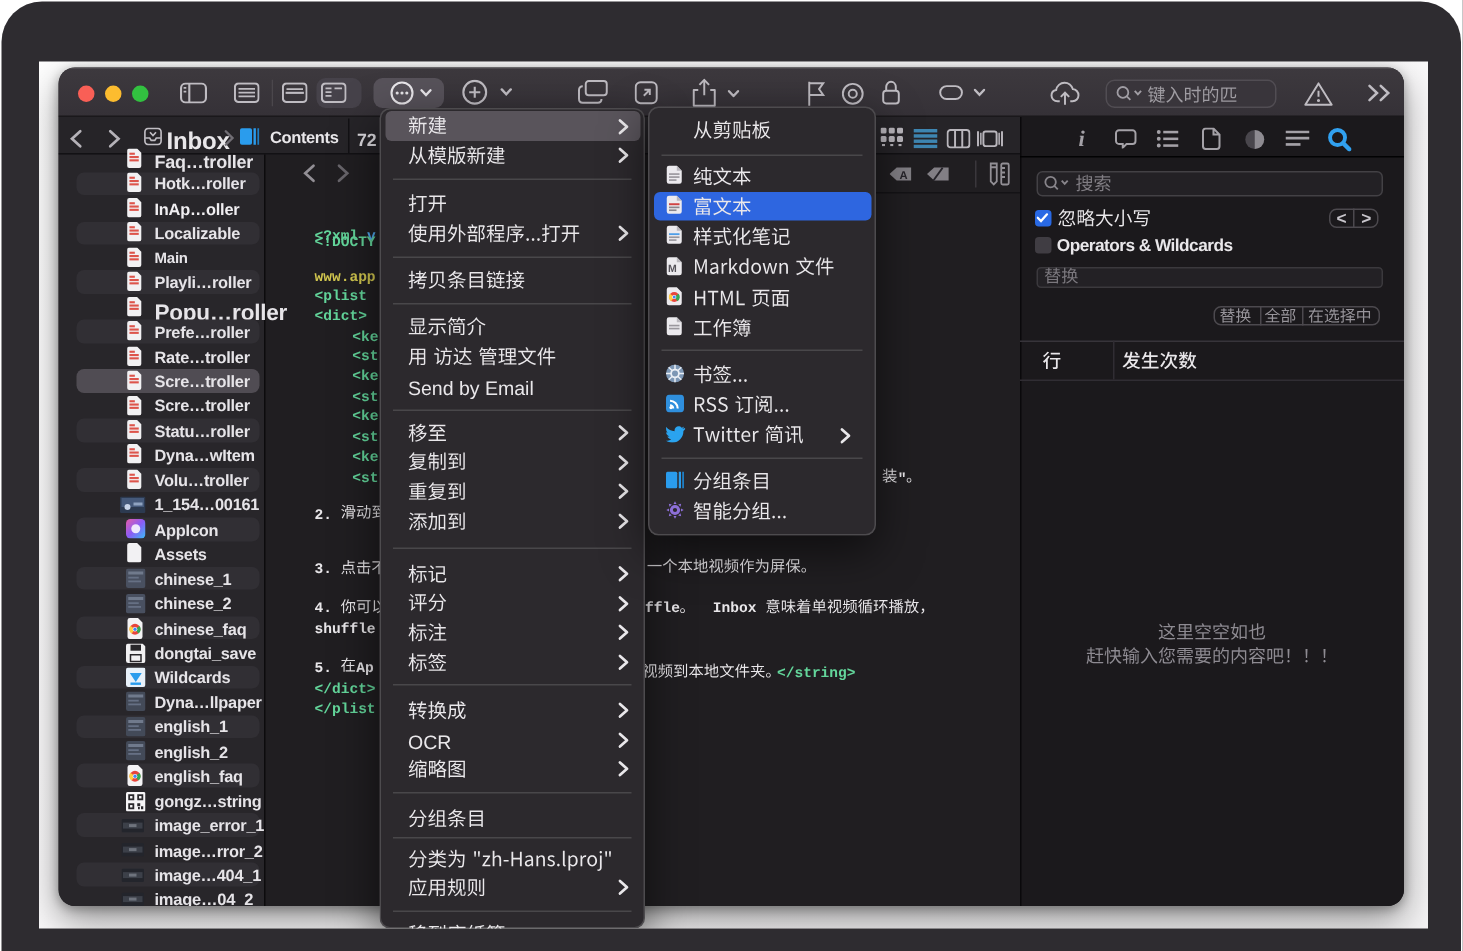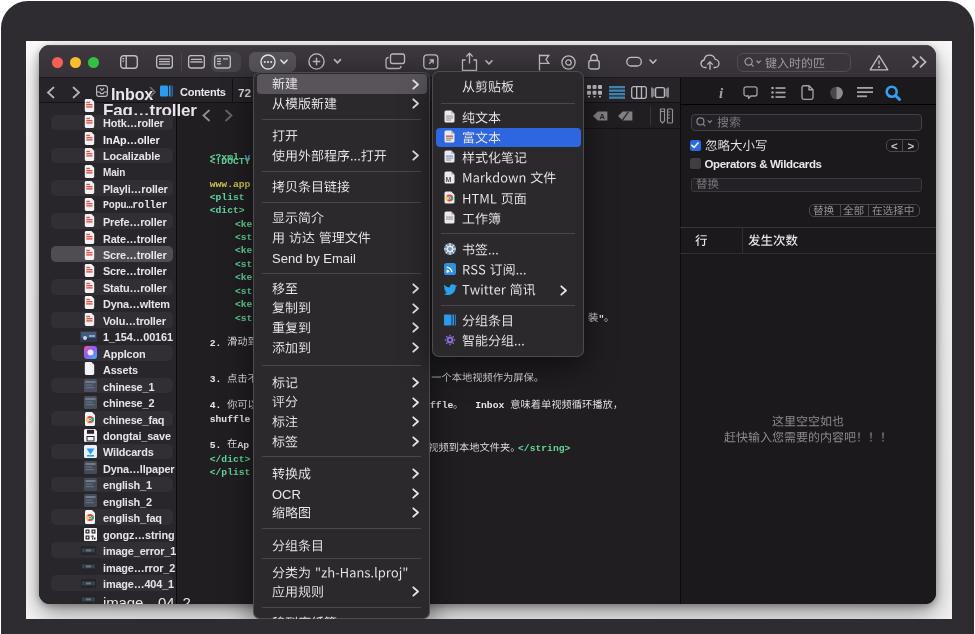--- a/index.html
+++ b/index.html
@@ -239,21 +239,21 @@
           </g>
         </svg>
         <svg style="position:absolute;left:45px;top:54.0px;" width="11" height="13" viewBox="0 0 11 13">
           <path d="M0.8 1.4 A1.4 1.4 0 0 1 2.2 0 L7.4 0 L10.2 2.8 L10.2 11.6 A1.4 1.4 0 0 1 8.8 13 L2.2 13 A1.4 1.4 0 0 1 0.8 11.6 Z" fill="#f2f1f3"></path>
           <g fill="#dd544b">
             <rect x="2.3" y="2.8" width="3.6" height="1.4"></rect>
             <rect x="2.3" y="5" width="6.2" height="1.4"></rect>
             <rect x="2.3" y="7.2" width="6.2" height="1.4"></rect>
           </g>
         </svg>
-        <div style="position:absolute;left:64px;top:55.9px;font-family:'Liberation Sans',sans-serif;font-size:17px;font-weight:700;letter-spacing:-0.15px;color:#e6e4e8;white-space:pre">Faq…troller</div>
+        <div style="position:absolute;left:64px;top:55.9px;font-family:'Liberation Sans',sans-serif;font-size:12px;font-weight:700;letter-spacing:-0.15px;color:#e6e4e8;white-space:pre">Faq…troller</div>
         <div style="position:absolute;left:11.5px;top:69.65px;width:122px;height:15.6px;background:#312f34;border-radius:5px"></div>
         <svg style="position:absolute;left:45px;top:70.45px;" width="11" height="13" viewBox="0 0 11 13">
           <path d="M0.8 1.4 A1.4 1.4 0 0 1 2.2 0 L7.4 0 L10.2 2.8 L10.2 11.6 A1.4 1.4 0 0 1 8.8 13 L2.2 13 A1.4 1.4 0 0 1 0.8 11.6 Z" fill="#f2f1f3"></path>
           <g fill="#dd544b">
             <rect x="2.3" y="2.8" width="3.6" height="1.4"></rect>
             <rect x="2.3" y="5" width="6.2" height="1.4"></rect>
             <rect x="2.3" y="7.2" width="6.2" height="1.4"></rect>
           </g>
         </svg>
         <div style="position:absolute;left:64px;top:72.4px;font-family:'Liberation Sans',sans-serif;font-size:10.9px;font-weight:700;letter-spacing:-0.15px;color:#e6e4e8;white-space:pre">Hotk…roller</div>
@@ -296,21 +296,21 @@
         </svg>
         <div style="position:absolute;left:64px;top:138.2px;font-family:'Liberation Sans',sans-serif;font-size:10.9px;font-weight:700;letter-spacing:-0.15px;color:#e6e4e8;white-space:pre">Playli…roller</div>
         <svg style="position:absolute;left:45px;top:152.7px;" width="11" height="13" viewBox="0 0 11 13">
           <path d="M0.8 1.4 A1.4 1.4 0 0 1 2.2 0 L7.4 0 L10.2 2.8 L10.2 11.6 A1.4 1.4 0 0 1 8.8 13 L2.2 13 A1.4 1.4 0 0 1 0.8 11.6 Z" fill="#f2f1f3"></path>
           <g fill="#dd544b">
             <rect x="2.3" y="2.8" width="3.6" height="1.4"></rect>
             <rect x="2.3" y="5" width="6.2" height="1.4"></rect>
             <rect x="2.3" y="7.2" width="6.2" height="1.4"></rect>
           </g>
         </svg>
-        <div style="position:absolute;left:64px;top:154.6px;font-family:Liberation Mono, monospace;font-size:10px;font-weight:700;letter-spacing:-0.15px;color:#e6e4e8;white-space:pre">Popu…roller</div>
+        <div style="position:absolute;left:64px;top:154.6px;font-family:Liberation Sans, sans-serif;font-size:15px;font-weight:700;letter-spacing:-0.15px;color:#e6e4e8;white-space:pre">Popu…roller</div>
         <div style="position:absolute;left:11.5px;top:168.34999999999997px;width:122px;height:15.6px;background:#312f34;border-radius:5px"></div>
         <svg style="position:absolute;left:45px;top:169.14999999999998px;" width="11" height="13" viewBox="0 0 11 13">
           <path d="M0.8 1.4 A1.4 1.4 0 0 1 2.2 0 L7.4 0 L10.2 2.8 L10.2 11.6 A1.4 1.4 0 0 1 8.8 13 L2.2 13 A1.4 1.4 0 0 1 0.8 11.6 Z" fill="#f2f1f3"></path>
           <g fill="#dd544b">
             <rect x="2.3" y="2.8" width="3.6" height="1.4"></rect>
             <rect x="2.3" y="5" width="6.2" height="1.4"></rect>
             <rect x="2.3" y="7.2" width="6.2" height="1.4"></rect>
           </g>
         </svg>
         <div style="position:absolute;left:64px;top:171.1px;font-family:'Liberation Sans',sans-serif;font-size:10.9px;font-weight:700;letter-spacing:-0.15px;color:#e6e4e8;white-space:pre">Prefe…roller</div>
@@ -503,21 +503,21 @@
           <rect width="15" height="9" rx="1" fill="#23252c"></rect>
           <rect x="1" y="2.4" width="13" height="4" fill="#3c4049"></rect>
           <rect x="5" y="3.4" width="5" height="2" fill="#6e737d"></rect>
         </svg>
         <div style="position:absolute;left:64px;top:533.0px;font-family:'Liberation Sans',sans-serif;font-size:10.9px;font-weight:700;letter-spacing:-0.15px;color:#e6e4e8;white-space:pre">image…404_1</div>
         <svg style="position:absolute;left:42px;top:550.0px;" width="15" height="9" viewBox="0 0 15 9">
           <rect width="15" height="9" rx="1" fill="#23252c"></rect>
           <rect x="1" y="2.4" width="13" height="4" fill="#3c4049"></rect>
           <rect x="5" y="3.4" width="5" height="2" fill="#6e737d"></rect>
         </svg>
-        <div style="position:absolute;left:64px;top:549.4px;font-family:'Liberation Sans',sans-serif;font-size:15px;font-weight:400;letter-spacing:-0.15px;color:#e6e4e8;white-space:pre">image…04_2</div>
+        <div style="position:absolute;left:64px;top:549.4px;font-family:'Liberation Sans',sans-serif;font-size:11px;font-weight:700;letter-spacing:-0.15px;color:#e6e4e8;white-space:pre">image…04_2</div>
         <div style="position:absolute;left:170.7px;top:107.2px;font:bold 9.7px 'Liberation Mono',monospace;color:#63d69b;white-space:pre">&lt;?xml</div>
         <div style="position:absolute;left:205.62px;top:107.2px;font:bold 9.7px 'Liberation Mono',monospace;color:#4fa8ef;white-space:pre">v</div>
         <div style="position:absolute;left:170.7px;top:111px;font:bold 9.7px 'Liberation Mono',monospace;color:#63d69b;white-space:pre">&lt;!DOCTY</div>
         <div style="position:absolute;left:170.7px;top:133.7px;font:bold 9.7px 'Liberation Mono',monospace;color:#d2c74f;white-space:pre">www.app</div>
         <div style="position:absolute;left:170.7px;top:147.0px;font:bold 9.7px 'Liberation Mono',monospace;color:#63d69b;white-space:pre">&lt;plist</div>
         <div style="position:absolute;left:170.7px;top:160.2px;font:bold 9.7px 'Liberation Mono',monospace;color:#63d69b;white-space:pre">&lt;dict&gt;</div>
         <div style="position:absolute;left:195.9px;top:173.5px;font:bold 9.7px 'Liberation Mono',monospace;color:#63d69b;white-space:pre">&lt;ke</div>
         <div style="position:absolute;left:195.9px;top:187.0px;font:bold 9.7px 'Liberation Mono',monospace;color:#63d69b;white-space:pre">&lt;st</div>
         <div style="position:absolute;left:195.9px;top:200.4px;font:bold 9.7px 'Liberation Mono',monospace;color:#63d69b;white-space:pre">&lt;ke</div>
         <div style="position:absolute;left:195.9px;top:213.9px;font:bold 9.7px 'Liberation Mono',monospace;color:#63d69b;white-space:pre">&lt;st</div>

